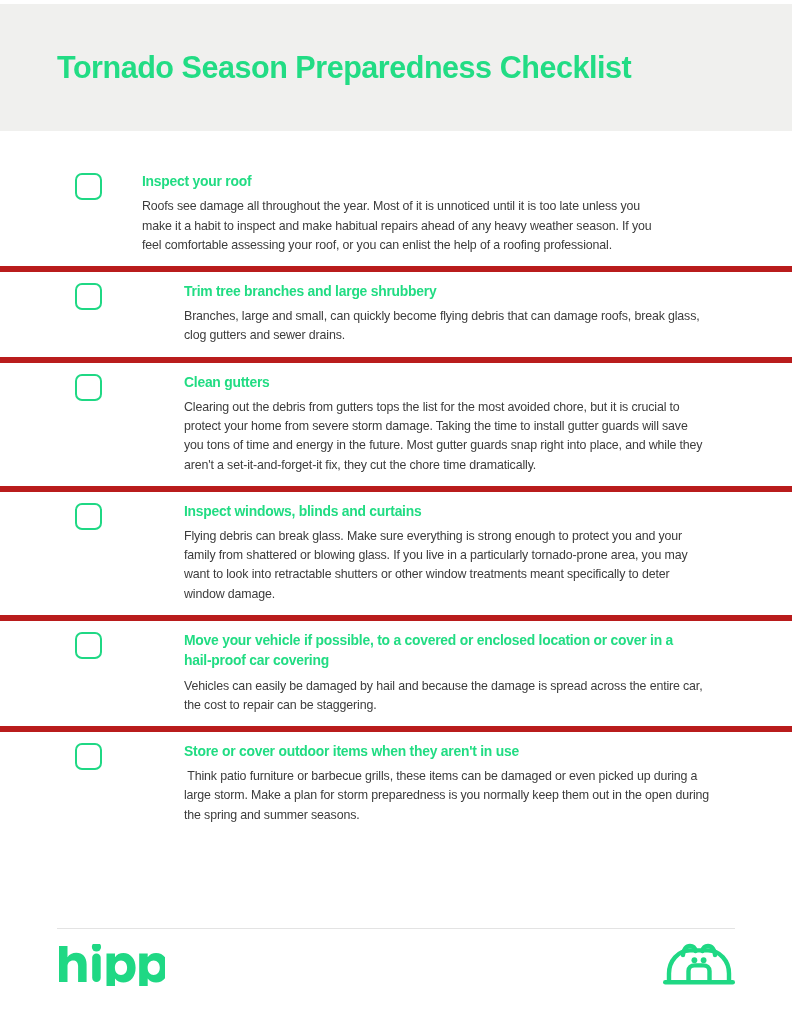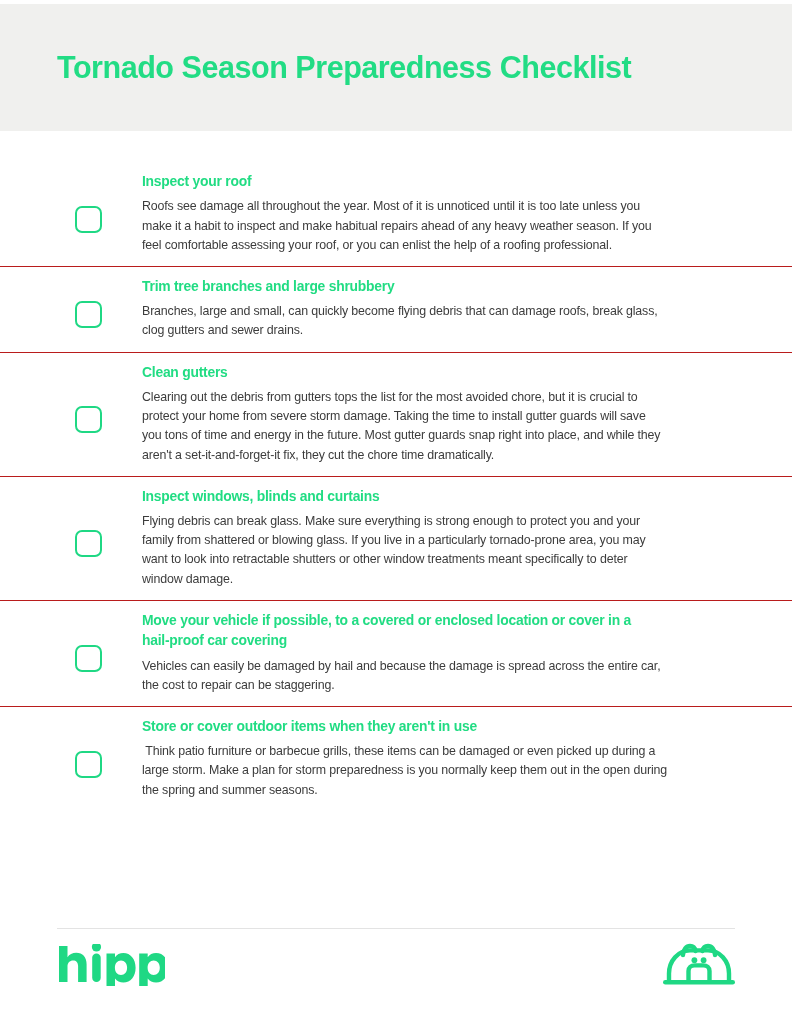--- a/index.html
+++ b/index.html
@@ -55,26 +55,27 @@
   }
 
   
   .checklist {
     flex: 1 1 auto;
     padding-top: 31px;
   }
 
   .check-item {
     display: flex;
-    align-items: center;
+    align-items: flex-start;
     padding: 0 74px 0 75px;
   }
 
   .check-item + .check-item {
-    border-top: 1px solid #b91c1c;
+    border-top: 6px solid #b91c1c;
+    gap: 42px;
   }
 
   .checkbox-cell {
     flex: 0 0 auto;
     width: 67px;
     padding-top: 11px;
   }
 
   .checkbox {
     width: 27px;

